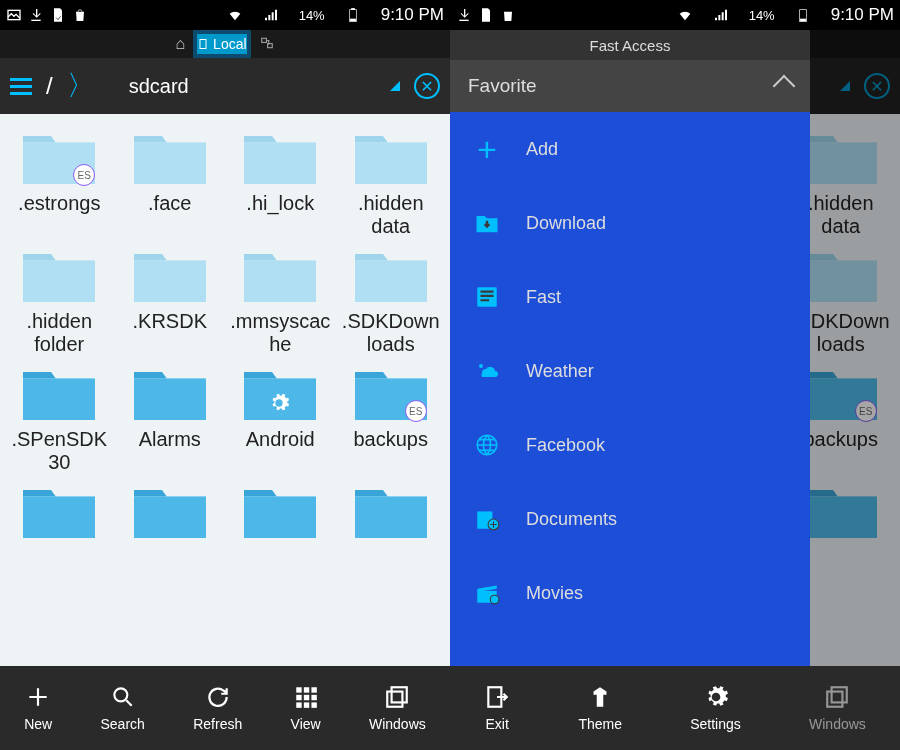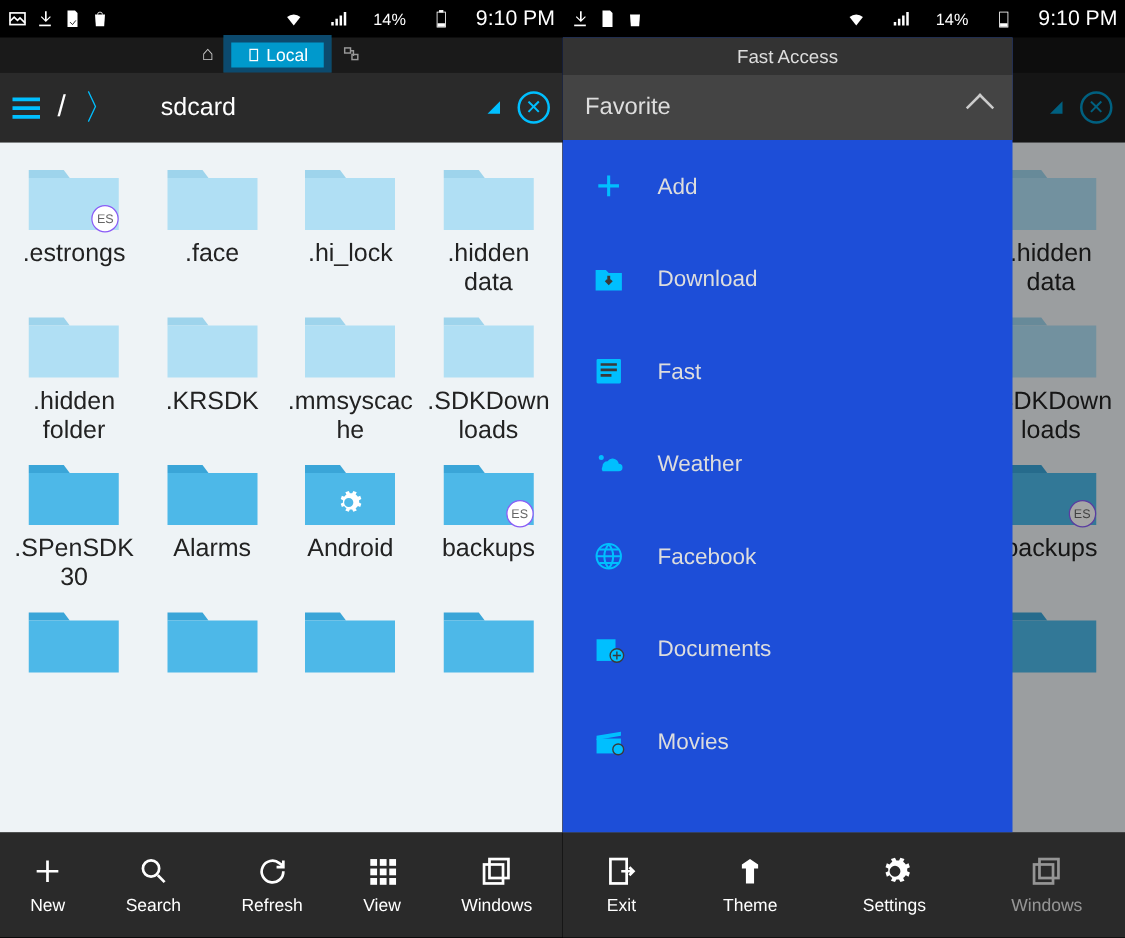--- a/index.html
+++ b/index.html
@@ -4,21 +4,21 @@
 <style>
 *{margin:0;padding:0;box-sizing:border-box;font-family:sans-serif}
 body{width:900px;height:750px;display:flex;background:#000}
 .screen{width:450px;height:750px;display:flex;flex-direction:column;position:relative;overflow:hidden}
 .status-bar{height:30px;background:#000;color:#fff;display:flex;align-items:center;padding:0 6px;font-size:13px}
 .status-left{display:flex;gap:6px;align-items:center}
 .status-right{margin-left:auto;display:flex;gap:20px;align-items:center}
 .si{width:16px;height:16px;display:inline-flex;align-items:center;justify-content:center}
 .tab-bar{height:28px;background:#1a1a1a;display:flex;align-items:center;justify-content:center;gap:8px;color:#fff}
 .tab-home{color:#ccc;font-size:16px}
-.tab-local{background:#0099cc;padding:2px 12px;border:6px solid #0c4a6e;font-size:14px;display:flex;align-items:center;gap:4px}
+.tab-local{background:#0099cc;padding:2px 0;border:4px solid #0c4a6e;font-size:14px;display:flex;align-items:center;gap:4px}
 .tab-net{color:#999;font-size:14px}
 .path-bar{height:56px;background:#2a2a2a;display:flex;align-items:center;color:#00bfff;padding:0 10px;gap:14px}
 .hamburger{width:22px;display:flex;flex-direction:column;gap:4px}
 .hamburger span{height:3px;background:#00bfff}
 .path-root{color:#fff;font-size:24px}
 .path-sep{color:#00bfff;font-size:28px;font-weight:100}
 .path-cur{color:#fff;font-size:20px;margin-left:20px}
 .path-drop{width:0;height:0;border-left:10px solid transparent;border-bottom:10px solid #00bfff;margin-left:auto}
 .close-btn{width:26px;height:26px;border:2px solid #00bfff;border-radius:50%;display:flex;align-items:center;justify-content:center;color:#00bfff;font-size:16px}
 .file-grid{flex:1;background:#eef3f6;display:grid;grid-template-columns:repeat(4,1fr);gap:8px;padding:14px 8px;overflow:hidden;align-content:start}

